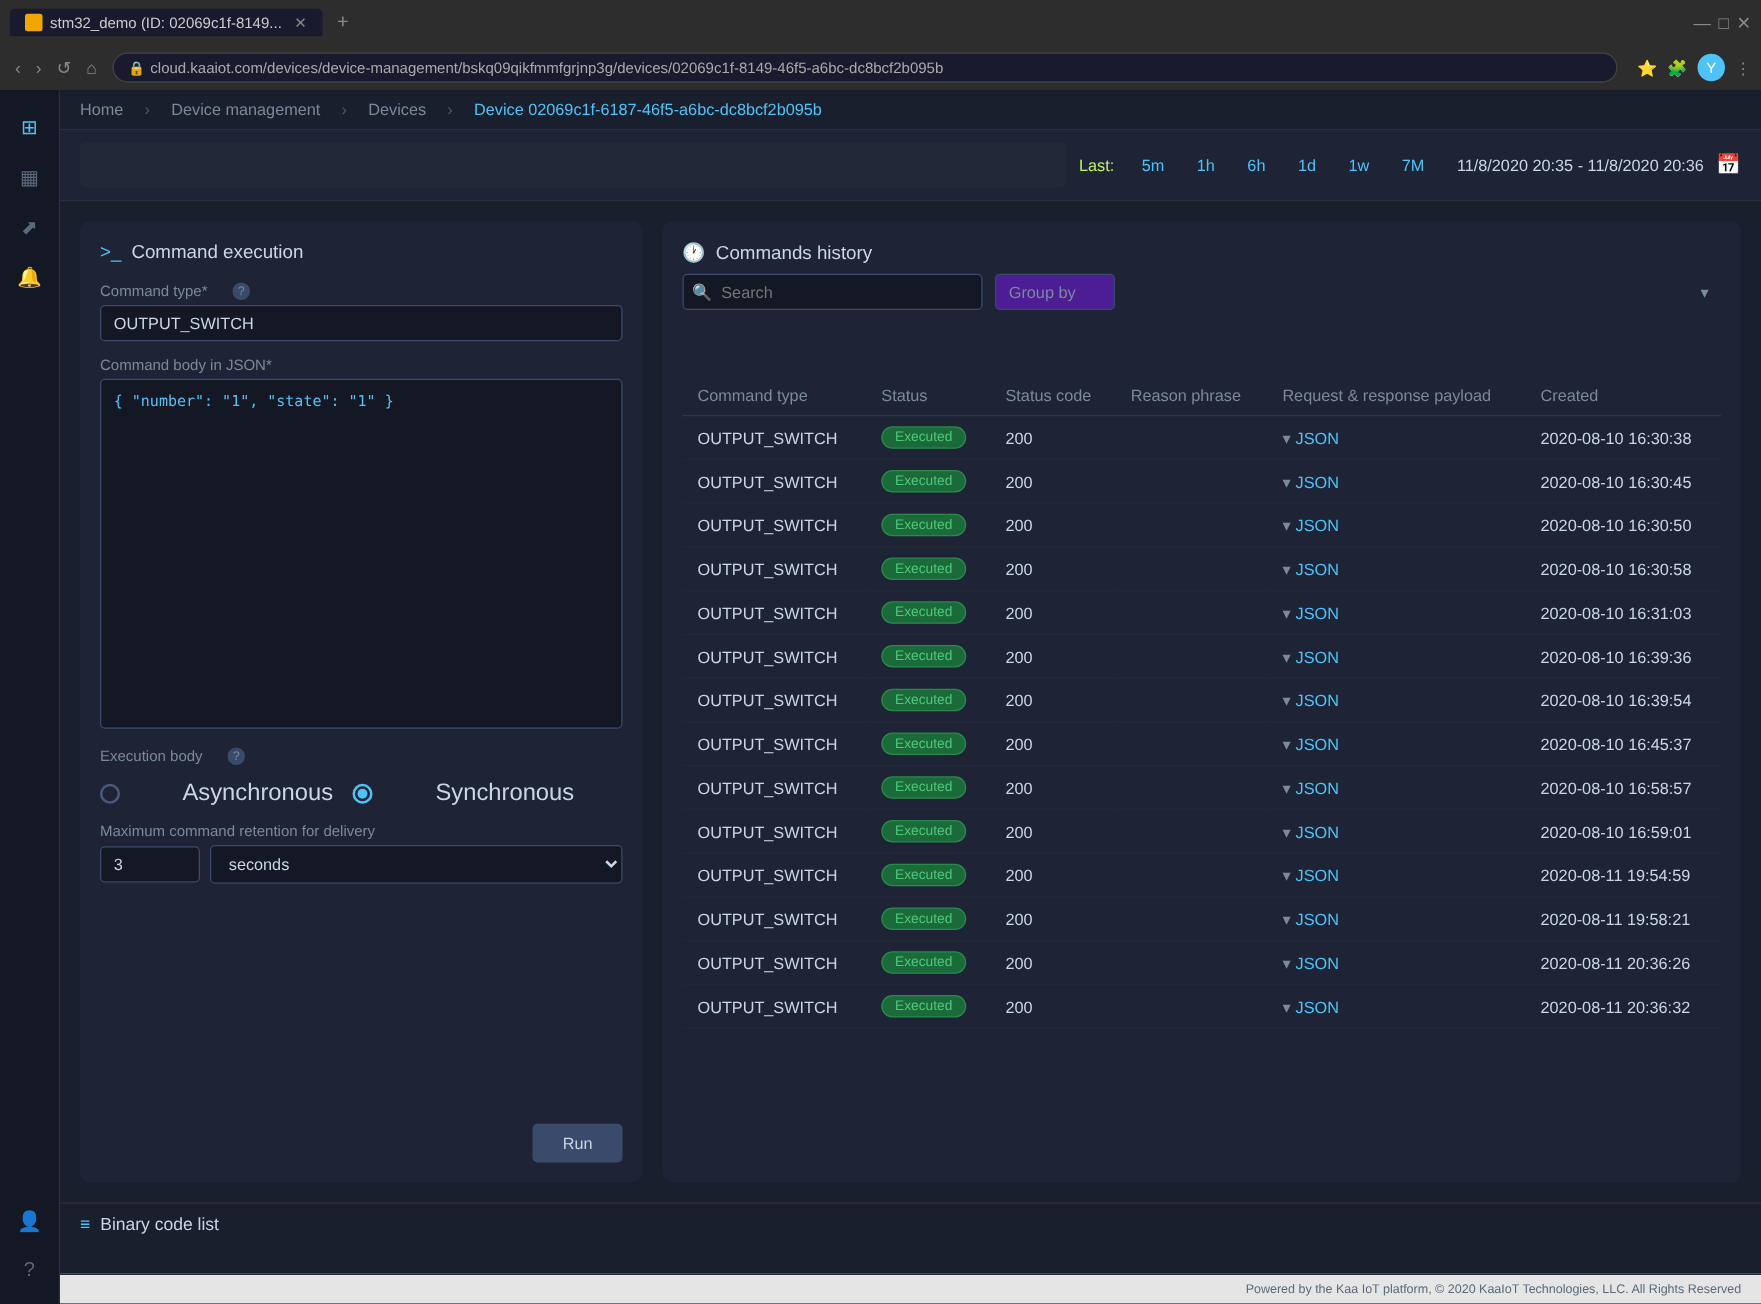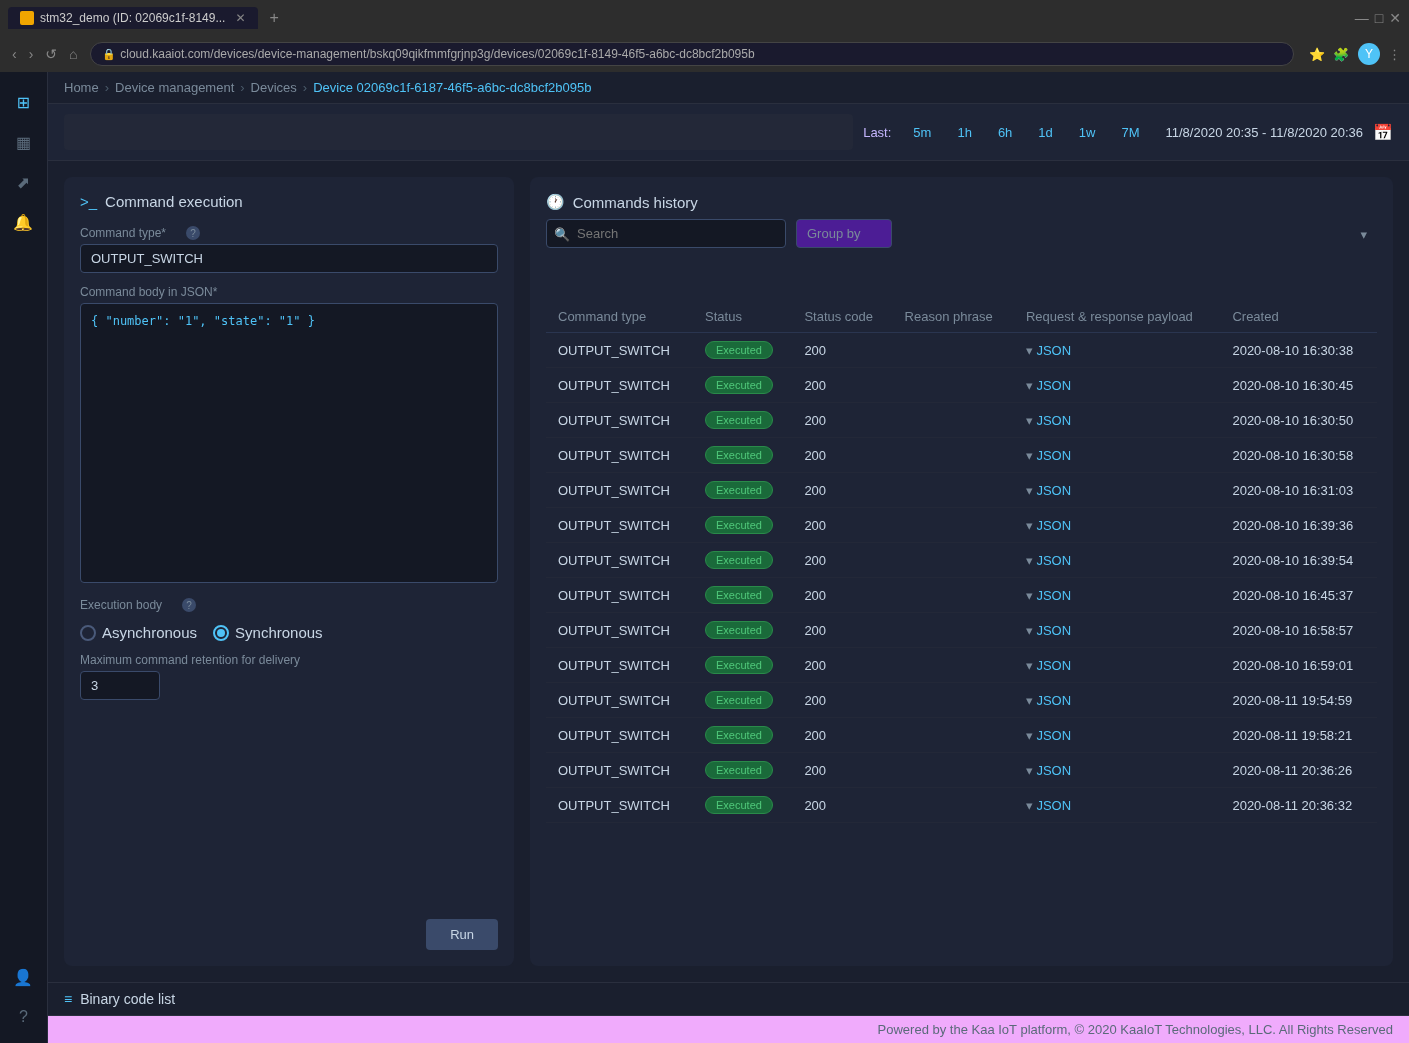--- a/index.html
+++ b/index.html
@@ -24,27 +24,27 @@
 
     
     .sidebar-icons { width: 48px; background: #141824; display: flex; flex-direction: column; align-items: center; padding-top: 12px; gap: 4px; border-right: 1px solid #2a2f3e; }
     .sidebar-icon { width: 36px; height: 36px; display: flex; align-items: center; justify-content: center; border-radius: 6px; cursor: pointer; color: #5a6a7a; font-size: 16px; }
     .sidebar-icon.active { color: #4fc3f7; }
 
     
     .main-content { flex: 1; overflow: hidden; display: flex; flex-direction: column; }
 
     
-    .top-nav { background: #1a1f2e; padding: 8px 16px; display: flex; align-items: center; gap: 6px; font-size: 13px; color: #7a8a9a; border-bottom: 1px solid #2a2f3e; }
+    .top-nav { background: #1a1f2e; padding: 8px 16px; display: flex; align-items: center; gap: 17px; font-size: 13px; color: #7a8a9a; border-bottom: 1px solid #2a2f3e; }
     .top-nav .separator { color: #4a5a6a; }
     .top-nav .current { color: #4fc3f7; }
 
     
     .time-range-bar { background: #1e2436; padding: 10px 16px; display: flex; align-items: center; gap: 10px; border-bottom: 1px solid #2a2f3e; }
-    .time-range-label { color: #c4b5fd; margin-right: 4px; }
+    .time-range-label { color: #bef264; margin-right: 4px; }
     .time-btn { background: transparent; border: none; color: #4fc3f7; cursor: pointer; padding: 3px 8px; border-radius: 4px; font-size: 13px; }
     .time-range-custom { color: #c8d6e5; margin-left: 8px; }
     .calendar-icon { color: #7a8a9a; cursor: pointer; font-size: 16px; }
 
     
     .content-area { display: flex; flex: 1; overflow: hidden; padding: 16px; gap: 16px; }
 
     
     .command-panel { width: 450px; background: #1e2436; border-radius: 8px; padding: 16px; flex-shrink: 0; display: flex; flex-direction: column; gap: 12px; }
     .panel-title { display: flex; align-items: center; gap: 8px; font-size: 15px; color: #c8d6e5; margin-bottom: 4px; }
@@ -56,21 +56,21 @@
     .form-input { background: #141824; border: 1px solid #3a4a6a; border-radius: 4px; color: #c8d6e5; padding: 6px 10px; font-size: 13px; width: 100%; }
 
     .json-editor { background: #141824; border: 1px solid #3a4a6a; border-radius: 4px; color: #4fc3f7; padding: 10px; font-family: monospace; font-size: 12px; height: 280px; resize: none; width: 100%; }
 
     .execution-type-row { display: flex; flex-direction: column; gap: 8px; }
     .radio-group { display: flex; gap: 16px; align-items: center; }
     .radio-option { display: flex; align-items: center; gap: 6px; cursor: pointer; }
     .radio-btn { width: 16px; height: 16px; border-radius: 50%; border: 2px solid #4a5a7a; background: transparent; display: flex; align-items: center; justify-content: center; }
     .radio-btn.selected { border-color: #4fc3f7; }
     .radio-btn.selected::after { content: ''; width: 8px; height: 8px; border-radius: 50%; background: #4fc3f7; }
-    .radio-label { color: #c8d6e5; font-size: 15px; }
+    .radio-label { color: #c8d6e5; font-size: 19px; margin-left: 44px; }
 
     .retention-row { display: flex; gap: 8px; align-items: center; }
     .retention-input { background: #141824; border: 1px solid #3a4a6a; border-radius: 4px; color: #c8d6e5; padding: 6px 10px; font-size: 13px; width: 80px; }
     .retention-select { background: #141824; border: 1px solid #3a4a6a; border-radius: 4px; color: #c8d6e5; padding: 6px 10px; font-size: 13px; flex: 1; cursor: pointer; }
 
     .run-btn { background: #3a4a6a; color: #c8d6e5; border: none; border-radius: 4px; padding: 8px 24px; cursor: pointer; font-size: 13px; align-self: flex-end; }
 
     
     .history-panel { flex: 1; background: #1e2436; border-radius: 8px; padding: 16px; display: flex; flex-direction: column; overflow: hidden; }
 
@@ -92,21 +92,21 @@
     tbody td { padding: 8px 12px; font-size: 13px; color: #c8d6e5; }
     .status-badge { display: inline-block; background: #1a6a3a; color: #4fc87a; border: 1px solid #2a8a4a; border-radius: 10px; padding: 2px 10px; font-size: 11px; }
     .json-link { color: #4fc3f7; cursor: pointer; }
     .json-arrow { color: #7a8a9a; margin-right: 4px; }
 
     
     .bottom-section { padding: 8px 16px; border-top: 1px solid #2a2f3e; }
     .bottom-title { display: flex; align-items: center; gap: 8px; color: #c8d6e5; font-size: 14px; }
 
     
-    .footer { background: #f0abfc; padding: 6px 16px; text-align: right; font-size: 13px; color: #5a6a7a; border-top: 1px solid #2a2f3e; }
+    .footer { background: #e5e5e5; padding: 6px 16px; text-align: right; font-size: 10px; color: #5a6a7a; border-top: 1px solid #2a2f3e; margin-top: 24px; }
   </style>
 </head>
 <body>
 
 <div class="browser-chrome">
   <div class="browser-tab">
     <span class="tab-favicon"></span>
     <span>stm32_demo (ID: 02069c1f-8149...</span>
     <span class="tab-close">✕</span>
   </div>
@@ -213,20 +213,25 @@
             </div>
           </div>
         </div>
 
         <div>
           <div class="field-label">
             <span>Maximum command retention for delivery</span>
           </div>
           <div class="retention-row">
             <input class="retention-input" type="text" value="3" style="">
+            <select class="retention-select">
+              <option>seconds</option>
+              <option>minutes</option>
+              <option>hours</option>
+            </select>
           </div>
         </div>
 
         <div style="flex:1"></div>
         <div style="display:flex;justify-content:flex-end;">
           <button class="run-btn">Run</button>
         </div>
       </div>
 
       <div class="history-panel">

